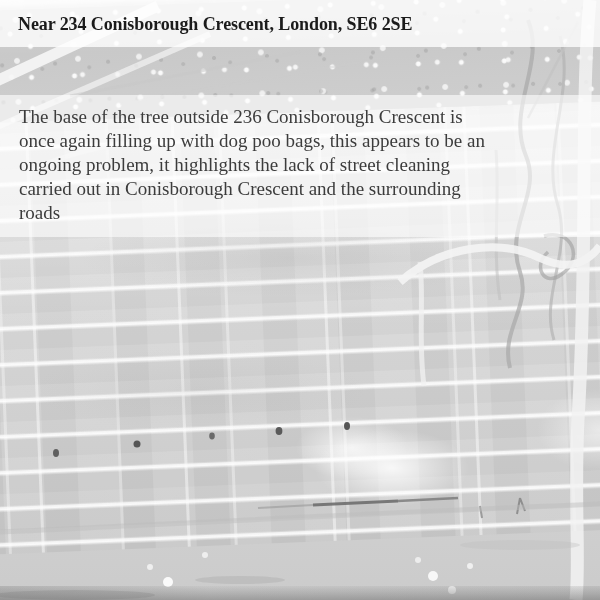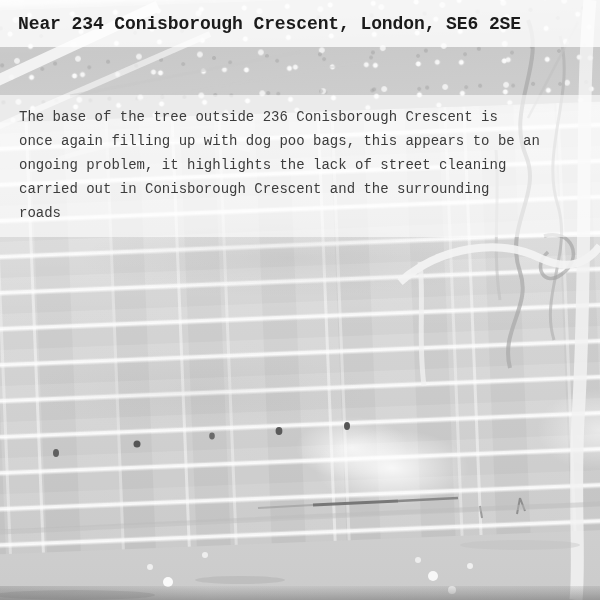--- a/index.html
+++ b/index.html
@@ -1,21 +1,21 @@
 <!DOCTYPE html>
 <html><head>
 <meta charset="utf-8">
 <title>Near 234 Conisborough Crescent, London, SE6 2SE</title>
 <style>
   html, body { margin: 0; padding: 0; background: #ffffff; }
   .stage {
     position: relative;
     width: 600px; height: 600px;
     overflow: hidden;
-    font-family: Liberation Mono, monospace;
+    font-family: Liberation Serif, serif;
     background: #d8d8d8;
   }
   .layer { position: absolute; inset: 0; }
 
   
   .base {
     background: linear-gradient(180deg,
       #f0f0f0 0%, #e7e7e7 10%, #dedede 28%, #d9d9d9 45%,
       #d6d6d6 62%, #d3d3d3 74%, #d0d0d0 84%, #cbcbcb 100%);
   }
@@ -89,21 +89,21 @@
   }
   .caption.header {
     top: 0; padding: 13px 18px 12px 18px;
     background: rgba(255,255,255,0.78);
     font-size: 18px; line-height: 22px; font-weight: bold;
     letter-spacing: -0.1px; color: #1b1b1b;
   }
   .caption.body {
     top: 95px; padding: 10px 20px 12px 19px;
     background: rgba(255,255,255,0.6);
-    font-size: 14px; line-height: 24px; font-weight: normal;
+    font-size: 19px; line-height: 24px; font-weight: normal;
     color: #3c3c3c;
   }
   .caption.body .btext { white-space: pre-line; }
 </style>
 </head>
 <body>
 
 <div class="stage">
 
   <div class="layer base"></div>

